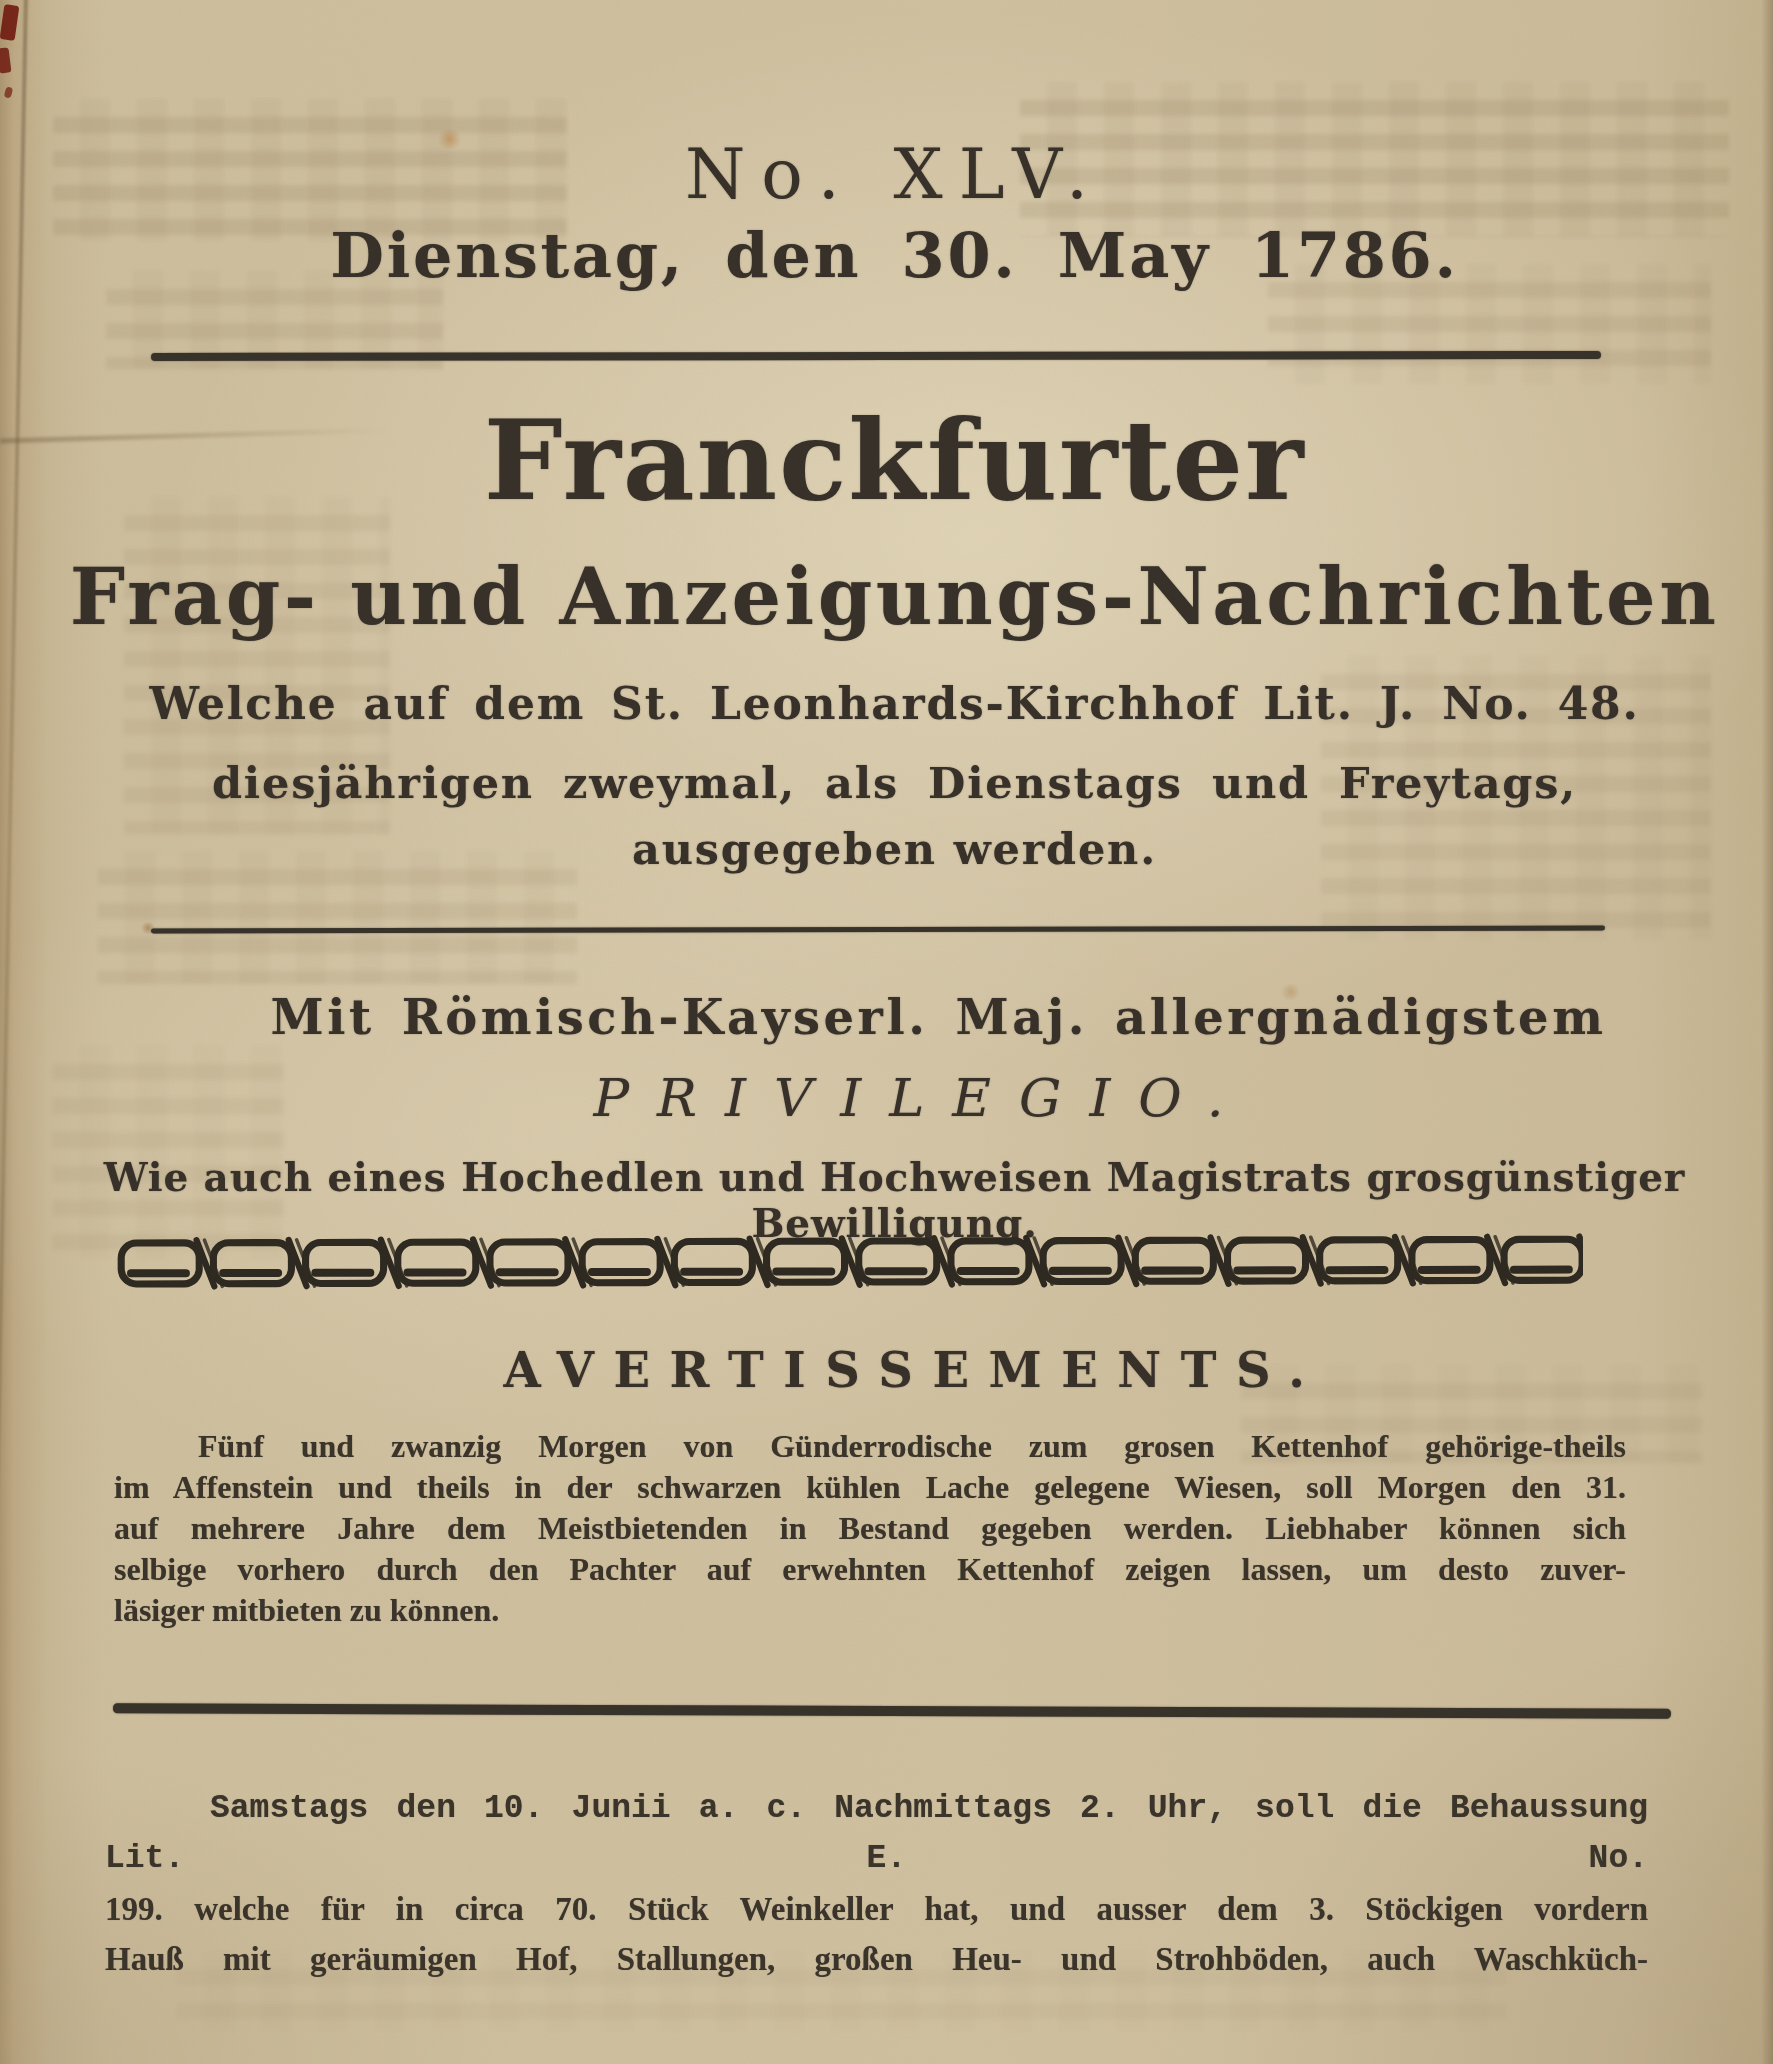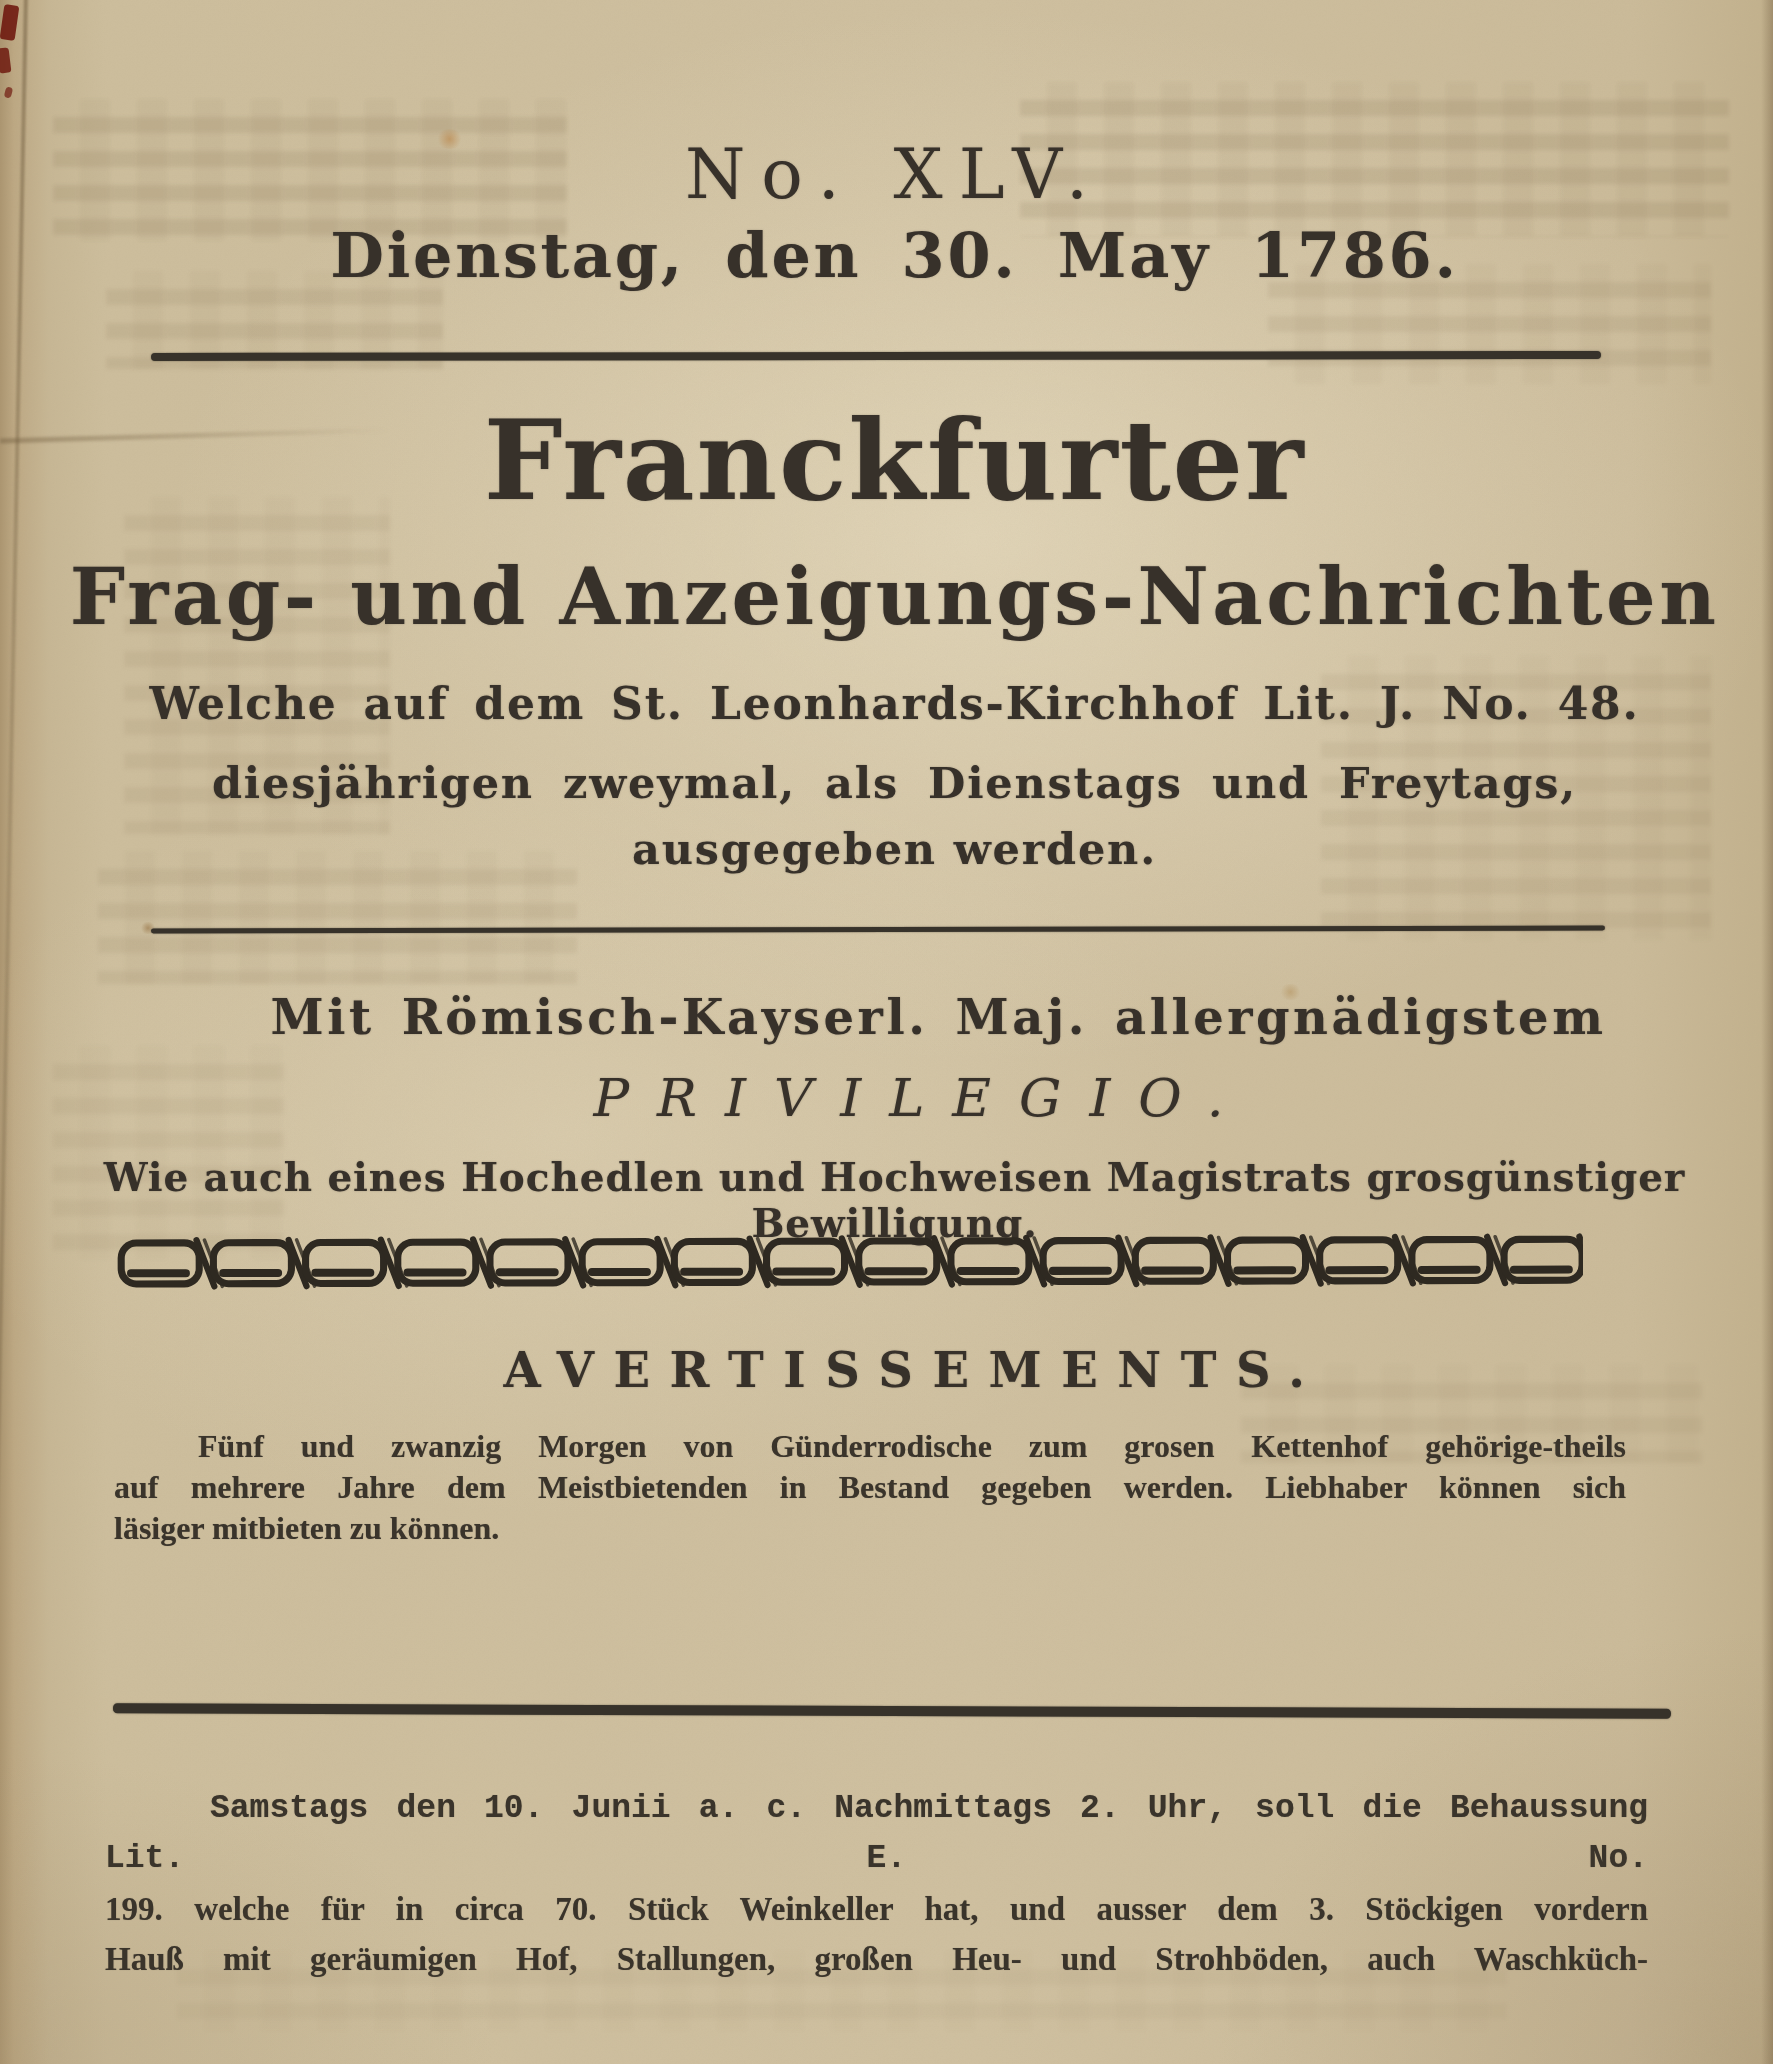--- a/index.html
+++ b/index.html
@@ -166,21 +166,23 @@
         <use href="#lnk" x="1456"></use>
         <use href="#lnk" x="1560"></use>
     </svg>
   </header>
 
   <main>
     <h2 class="abs ink section-heading">AVERTISSEMENTS.</h2>
 
     <section class="ad ad-1">
       <p class="jline ind1">Fünf und zwanzig Morgen von Günderrodische zum grosen Kettenhof gehörige-theils</p>
+      <p class="jline">im Affenstein und theils in der schwarzen kühlen Lache gelegene Wiesen, soll Morgen den 31.</p>
       <p class="jline">auf mehrere Jahre dem Meistbietenden in Bestand gegeben werden.  Liebhaber können sich</p>
+      <p class="jline">selbige vorhero durch den Pachter auf erwehnten Kettenhof zeigen lassen, um desto zuver-</p>
       <p class="lline">läsiger mitbieten zu können.</p>
     </section>
 
     <div class="rule rule-3"></div>
 
     <section class="ad ad-2">
       <p class="jline ind2">Samstags den 10. Junii a. c. Nachmittags 2. Uhr, soll die Behaussung Lit. E. No.</p>
       <p class="jline">199. welche für in circa 70. Stück Weinkeller hat, und ausser dem 3. Stöckigen vordern</p>
       <p class="jline">Hauß mit geräumigen Hof, Stallungen, großen Heu- und Strohböden, auch Waschküch-</p>
     </section>

